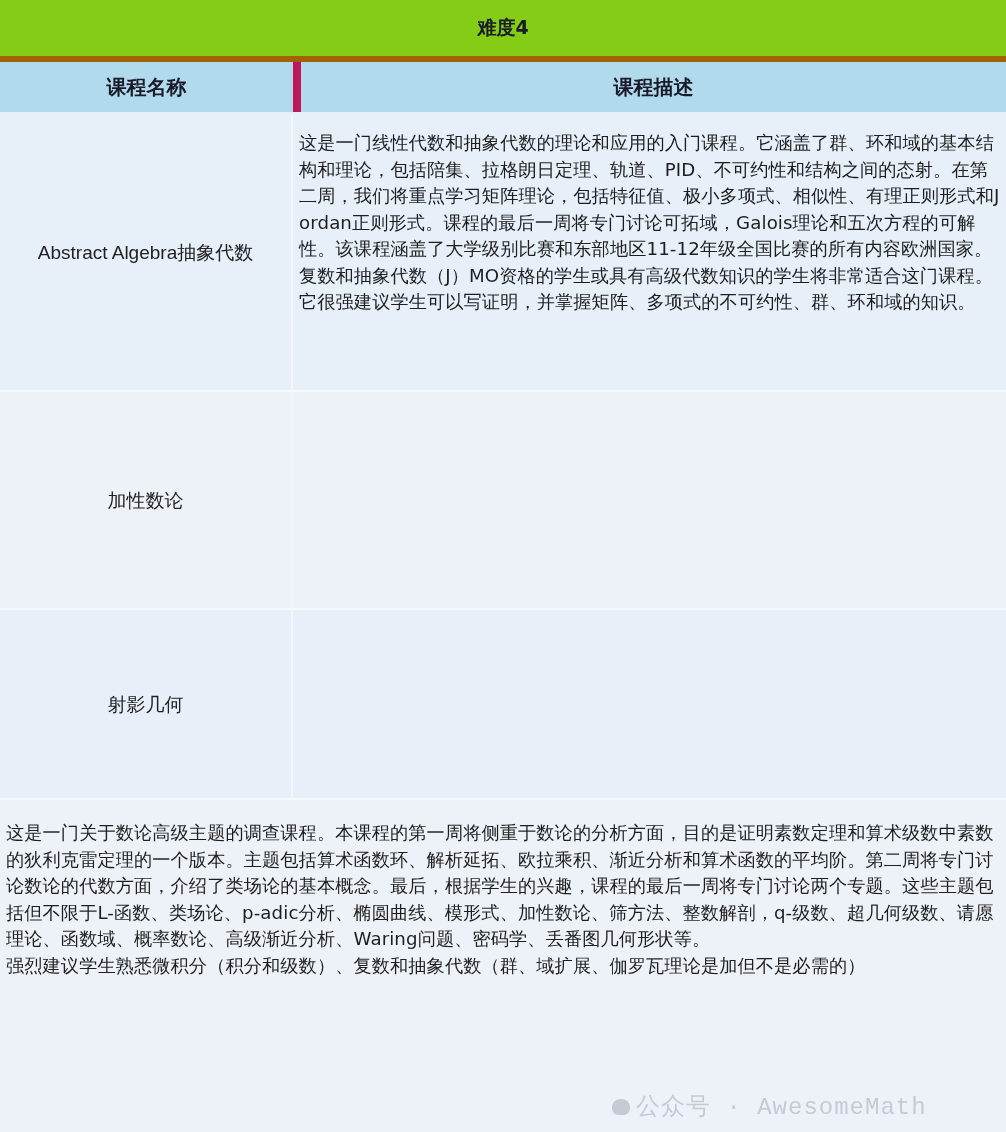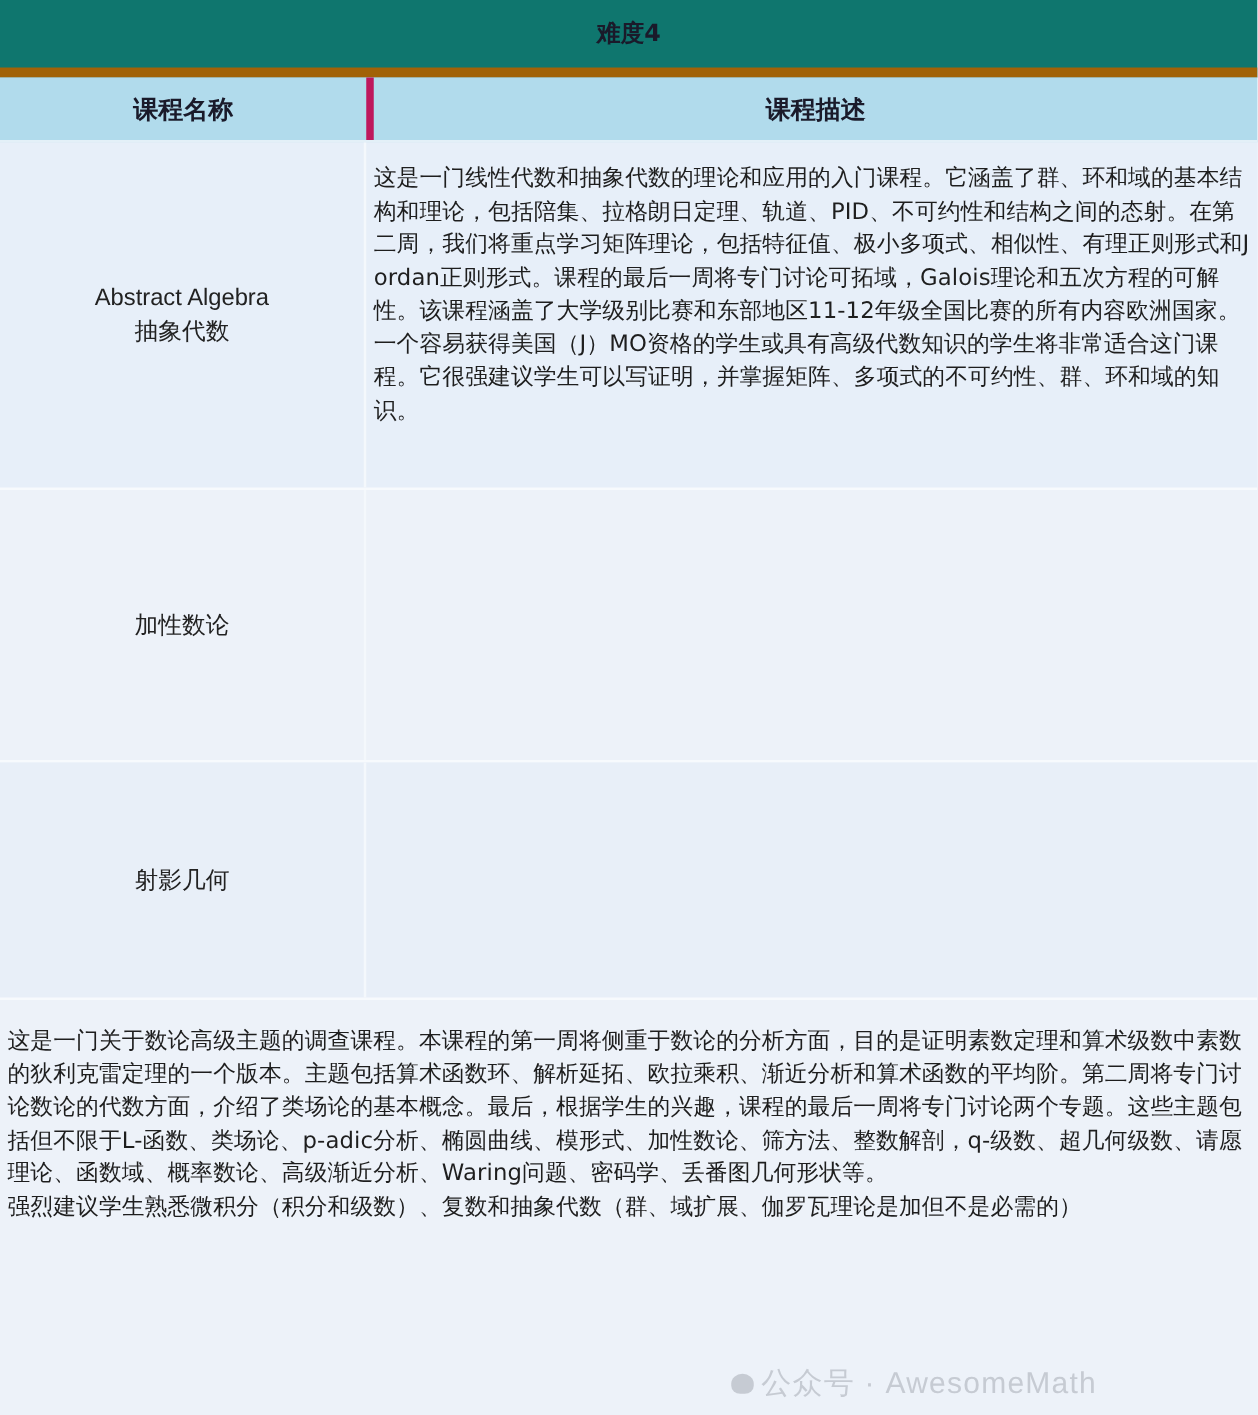--- a/index.html
+++ b/index.html
@@ -4,60 +4,60 @@
 <style>
   html, body { margin: 0; padding: 0; }
   body {
     width: 1006px; height: 1132px; overflow: hidden;
     background: #eef3fa;
     font-family: "DejaVu Sans", "Liberation Sans", sans-serif;
     color: #1e1e1e;
   }
   .table { width: 1006px; position: relative; }
   .title-row {
-    height: 62px; background: #0f766e;
+    height: 62px; background: #84cc16;
     display: flex; align-items: center; justify-content: center;
-    border-bottom: 8px solid #a16207;
+    border-bottom: 6px solid #a16207;
     box-sizing: border-box;
   }
   .title-row span { font-weight: bold; font-size: 19px; color: #1a1a2a; }
   .header-row {
     height: 52px; background: #b1dbec; display: flex;
     border-bottom: 2px solid #e3f0f8; box-sizing: border-box;
   }
   .header-row .hc {
     display: flex; align-items: center; justify-content: center;
     font-weight: bold; font-size: 20px; color: #1a1a2a;
   }
-  .hc.name { width: 293px; border-right: 6px solid #be185d; }
+  .hc.name { width: 293px; border-right: 8px solid #be185d; }
   .hc.desc { flex: 1; border-radius: 21px; }
   .row { display: flex; box-sizing: border-box; border-bottom: 2px solid #f7fafd; }
   .row.r0 { height: 278px; background: #e7eff9; }
   .row.r1 { height: 218px; background: #edf2f9; }
   .row.r2 { height: 190px; background: #e8eff8; }
   .row.r3 { height: 332px; background: #edf2f9; border-bottom: none; }
   .cell-name {
-    width: 293px; display: flex; flex-direction: column;
+    width: 293px; display: flex; flex-direction: row;
     align-items: center; justify-content: center; text-align: center;
     border-right: 2px solid #f4f8fc; box-sizing: border-box;
     font-family: "Liberation Sans", "DejaVu Sans", sans-serif;
     font-size: 19px; line-height: 27px; color: #222;
   }
   .row.r3 .cell-name { justify-content: flex-start; padding-top: 148px; }
   .cell-desc {
     flex: 1; padding: 14px 6px 0 6px; box-sizing: border-box;
     font-size: 18.2px; line-height: 26.5px; color: #1e1e1e;
     white-space: pre-wrap; word-break: break-all; letter-spacing: 0.1px;
   }
   .row.r0 .cell-desc { padding-top: 16px; }
   .row.r2 .cell-desc { padding-top: 14px; }
   .row.r3 .cell-desc { padding-top: 20px; }
   .watermark {
-    position: absolute; left: 585px; top: 1090px;
-    font-family: Liberation Sans, sans-serif; font-size: 24px;
+    position: absolute; left: 612px; top: 1090px;
+    font-family: Liberation Mono, monospace; font-size: 24px;
     color: rgba(150,155,165,0.45); letter-spacing: 1px;
     pointer-events: none;
   }
   .watermark .wm-icon {
     display: inline-block; width: 18px; height: 16px;
     background: rgba(150,155,165,0.45); border-radius: 50% 50% 40% 40%;
     margin-right: 6px; vertical-align: -1px;
   }
 </style>
 </head>
@@ -71,21 +71,21 @@
   <div class="header-row">
     <div class="hc name">课程名称</div>
     <div class="hc desc">课程描述</div>
   </div>
 
   <div class="row r0">
     <div class="cell-name">
       <span>Abstract Algebra</span>
       <span>抽象代数</span>
     </div>
-    <div class="cell-desc">这是一门线性代数和抽象代数的理论和应用的入门课程。它涵盖了群、环和域的基本结构和理论，包括陪集、拉格朗日定理、轨道、PID、不可约性和结构之间的态射。在第二周，我们将重点学习矩阵理论，包括特征值、极小多项式、相似性、有理正则形式和Jordan正则形式。课程的最后一周将专门讨论可拓域，Galois理论和五次方程的可解性。该课程涵盖了大学级别比赛和东部地区11-12年级全国比赛的所有内容欧洲国家。一个容易获得美国（J）MO资格的学生或具有高级代数知识的学生将非常适合这门课程。它很强建议学生可以写证明，并掌握矩阵、多项式的不可约性、群、环和域的知识。</div>
+    <div class="cell-desc">这是一门线性代数和抽象代数的理论和应用的入门课程。它涵盖了群、环和域的基本结构和理论，包括陪集、拉格朗日定理、轨道、PID、不可约性和结构之间的态射。在第二周，我们将重点学习矩阵理论，包括特征值、极小多项式、相似性、有理正则形式和Jordan正则形式。课程的最后一周将专门讨论可拓域，Galois理论和五次方程的可解性。该课程涵盖了大学级别比赛和东部地区11-12年级全国比赛的所有内容欧洲国家。复数和抽象代数（J）MO资格的学生或具有高级代数知识的学生将非常适合这门课程。它很强建议学生可以写证明，并掌握矩阵、多项式的不可约性、群、环和域的知识。</div>
   </div>
 
   <div class="row r1">
     <div class="cell-name">
       <span>加性数论</span>
     </div>
   </div>
 
   <div class="row r2">
     <div class="cell-name">

